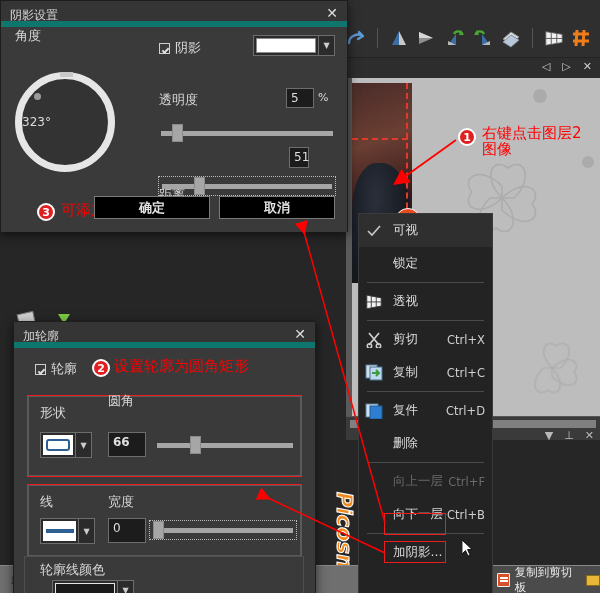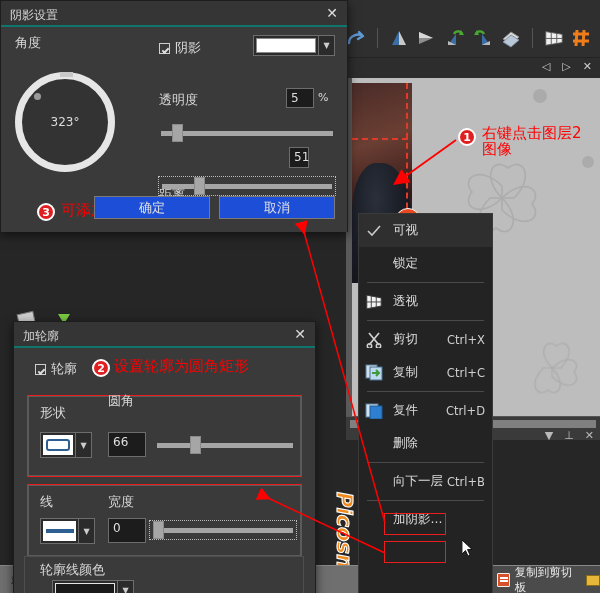--- a/index.html
+++ b/index.html
@@ -87,21 +87,21 @@
   .watermark {
     position:absolute; left:332px; top:492px;
     font-family:"DejaVu Sans","Liberation Sans",sans-serif;
     font-size:21px; font-weight:bold; font-style:italic; color:#f08a1e;
     writing-mode:vertical-rl; letter-spacing:0px;
     -webkit-text-stroke:1px #ffffff; text-shadow:0 0 1px #fff;
   }
 
   
   .dialog { position:absolute; background:#3a3a3a; border:1px solid #1d1d1d; box-shadow:0 3px 10px rgba(0,0,0,.6); }
-  .dlg-title { height:26px; background:#353535; border-bottom:2px solid #0f766e; position:relative; }
+  .dlg-title { height:26px; background:#353535; border-bottom:6px solid #0f766e; position:relative; }
   .dlg-title .t { position:absolute; left:9px; top:6px; font-size:12px; color:#d5d5d5; }
   .dlg-title .x { position:absolute; right:9px; top:4px; font-size:14px; color:#ddd; cursor:pointer; line-height:16px; }
   .dlg-body { position:relative; background:#3a3a3a; }
 
   .lbl { color:#d8d8d8; font-size:13px; }
   .chk { display:inline-flex; align-items:center; gap:5px; }
   .chkbox { width:11px; height:11px; border:1px solid #cfcfcf; display:inline-block; position:relative; }
   .chkbox:after{content:"";position:absolute;left:2px;top:4px;width:5px;height:2px;border-left:2px solid #ddd;border-bottom:2px solid #ddd;transform:rotate(-45deg);}
 
   .numbox {
@@ -115,31 +115,31 @@
   .slider.focus { outline:1px dotted #bbb; padding:1px; }
 
   .combo { position:relative; border:1px solid #6d6d6d; background:#2b2b2b; display:flex; }
   .combo .sw { flex:1; margin:2px; }
   .combo .arrow {
     width:16px; background:#2b2b2b; border-left:1px solid #6d6d6d;
     display:flex; align-items:center; justify-content:center; color:#ccc; font-size:8px;
   }
 
   .btn {
-    background:#1d4ed8; border:1px solid #7a7a7a; color:#e2e2e2;
+    background:#000000; border:1px solid #7a7a7a; color:#e2e2e2;
     font-size:13px; cursor:pointer;
-    display:flex; align-items:center; justify-content:center;
+    display:flex; align-items:center; justify-content:center;font-weight:bold;
   }
 
   .group-box { border:1px solid #5a5a5a; }
   .redbox { border:1.5px solid #ee1d1d; position:absolute; }
 
   
   .dial { position:absolute; width:100px; height:100px; border-radius:50%; border:7px solid #e6e6e6; background:#333333; }
-  .dial .val { position:absolute; width:100%; text-align:center; top:36px; color:#dcdcdc; font-size:12px; }
+  .dial .val { position:absolute; width:100%; top:36px; color:#dcdcdc; font-size:12px; }
   .dial .knob { position:absolute; left:12px; top:14px; width:7px; height:7px; border-radius:50%; background:#9a9a9a; }
   .dial-notch { position:absolute; left:38px; top:-7px; width:13px; height:5px; background:#c8c8c8; }
 
   
   .anno-num {
     position:absolute; width:18px; height:18px; border-radius:50%;
     background:#e02020; border:2px solid #fff; color:#fff;
     font-size:11px; font-weight:bold; display:flex; align-items:center; justify-content:center;
   }
   .anno-text { position:absolute; color:#ff0000; font-size:15px; line-height:16px; white-space:pre; }
@@ -356,20 +356,24 @@
     <span class="lab">复件</span>
     <span class="key">Ctrl+D</span>
   </div>
 
   <div class="ctx-item">
     <span class="lab">删除</span>
     <span class="key"></span>
   </div>
   <div class="ctx-sep"></div>
 
+  <div class="ctx-item disabled">
+    <span class="lab">向上一层</span>
+    <span class="key">Ctrl+F</span>
+  </div>
 
   <div class="ctx-item">
     <span class="lab">向下一层</span>
     <span class="key">Ctrl+B</span>
   </div>
   <div class="ctx-sep"></div>
 
   <div class="ctx-item">
     <span class="lab">加阴影...</span>
   </div>
@@ -383,21 +387,21 @@
   <polygon points="0,0 0,14 3.5,10.5 6,16 8,15 5.5,9.5 10,9.5" fill="#ffffff" stroke="#000" stroke-width="0.8"></polygon>
 </svg>
 
 <div class="dialog" style="left:0px; top:0px; width:348px; height:232px;">
   <div class="dlg-title">
     <span class="t">阴影设置</span>
     <span class="x">✕</span>
   </div>
   <div class="dlg-body" style="height:205px;">
 
-    <div class="lbl" style="position:absolute;left:14px;top:7px;">角度</div>
+    <div class="lbl" style="position:absolute;left:14px;top:0;">角度</div>
     <div class="dial" style="left:14px; top:45px;">
       <div class="dial-notch"></div>
       <div class="knob"></div>
       <div class="val">323°</div>
     </div>
 
     <div class="chk" style="position:absolute;left:158px;top:12px;">
       <span class="chkbox"></span>
       <span class="lbl">阴影</span>
     </div>
@@ -452,21 +456,21 @@
     <div class="lbl" style="position:absolute;left:26px;top:56px;">形状</div>
     <div class="lbl" style="position:absolute;left:94px;top:44px;">圆角</div>
 
     <div class="combo" style="position:absolute;left:26px;top:84px;width:52px;height:26px;">
       <div class="sw" style="background:#ffffff;display:flex;align-items:center;justify-content:center;">
         <span style="display:block;width:24px;height:12px;border:2px solid #2e5f92;border-radius:3px;"></span>
       </div>
       <div class="arrow">▼</div>
     </div>
 
-    <div class="numbox" style="position:absolute;left:94px;top:84px;width:38px;height:25px;"><span class="orange">66</span></div>
+    <div class="numbox" style="position:absolute;left:94px;top:84px;width:38px;height:25px;font-weight:bold;"><span class="orange">66</span></div>
 
     <div class="slider" style="position:absolute;left:143px;top:88px;width:136px;">
       <div class="track"></div>
       <div class="thumb" style="left:33px;"></div>
     </div>
 
     <div class="group-box" style="position:absolute;left:14px;top:137px;width:273px;height:71px;"></div>
     <div class="redbox" style="left:13px;top:136px;width:275px;height:73px;"></div>
 
     <div class="lbl" style="position:absolute;left:26px;top:145px;">线</div>

